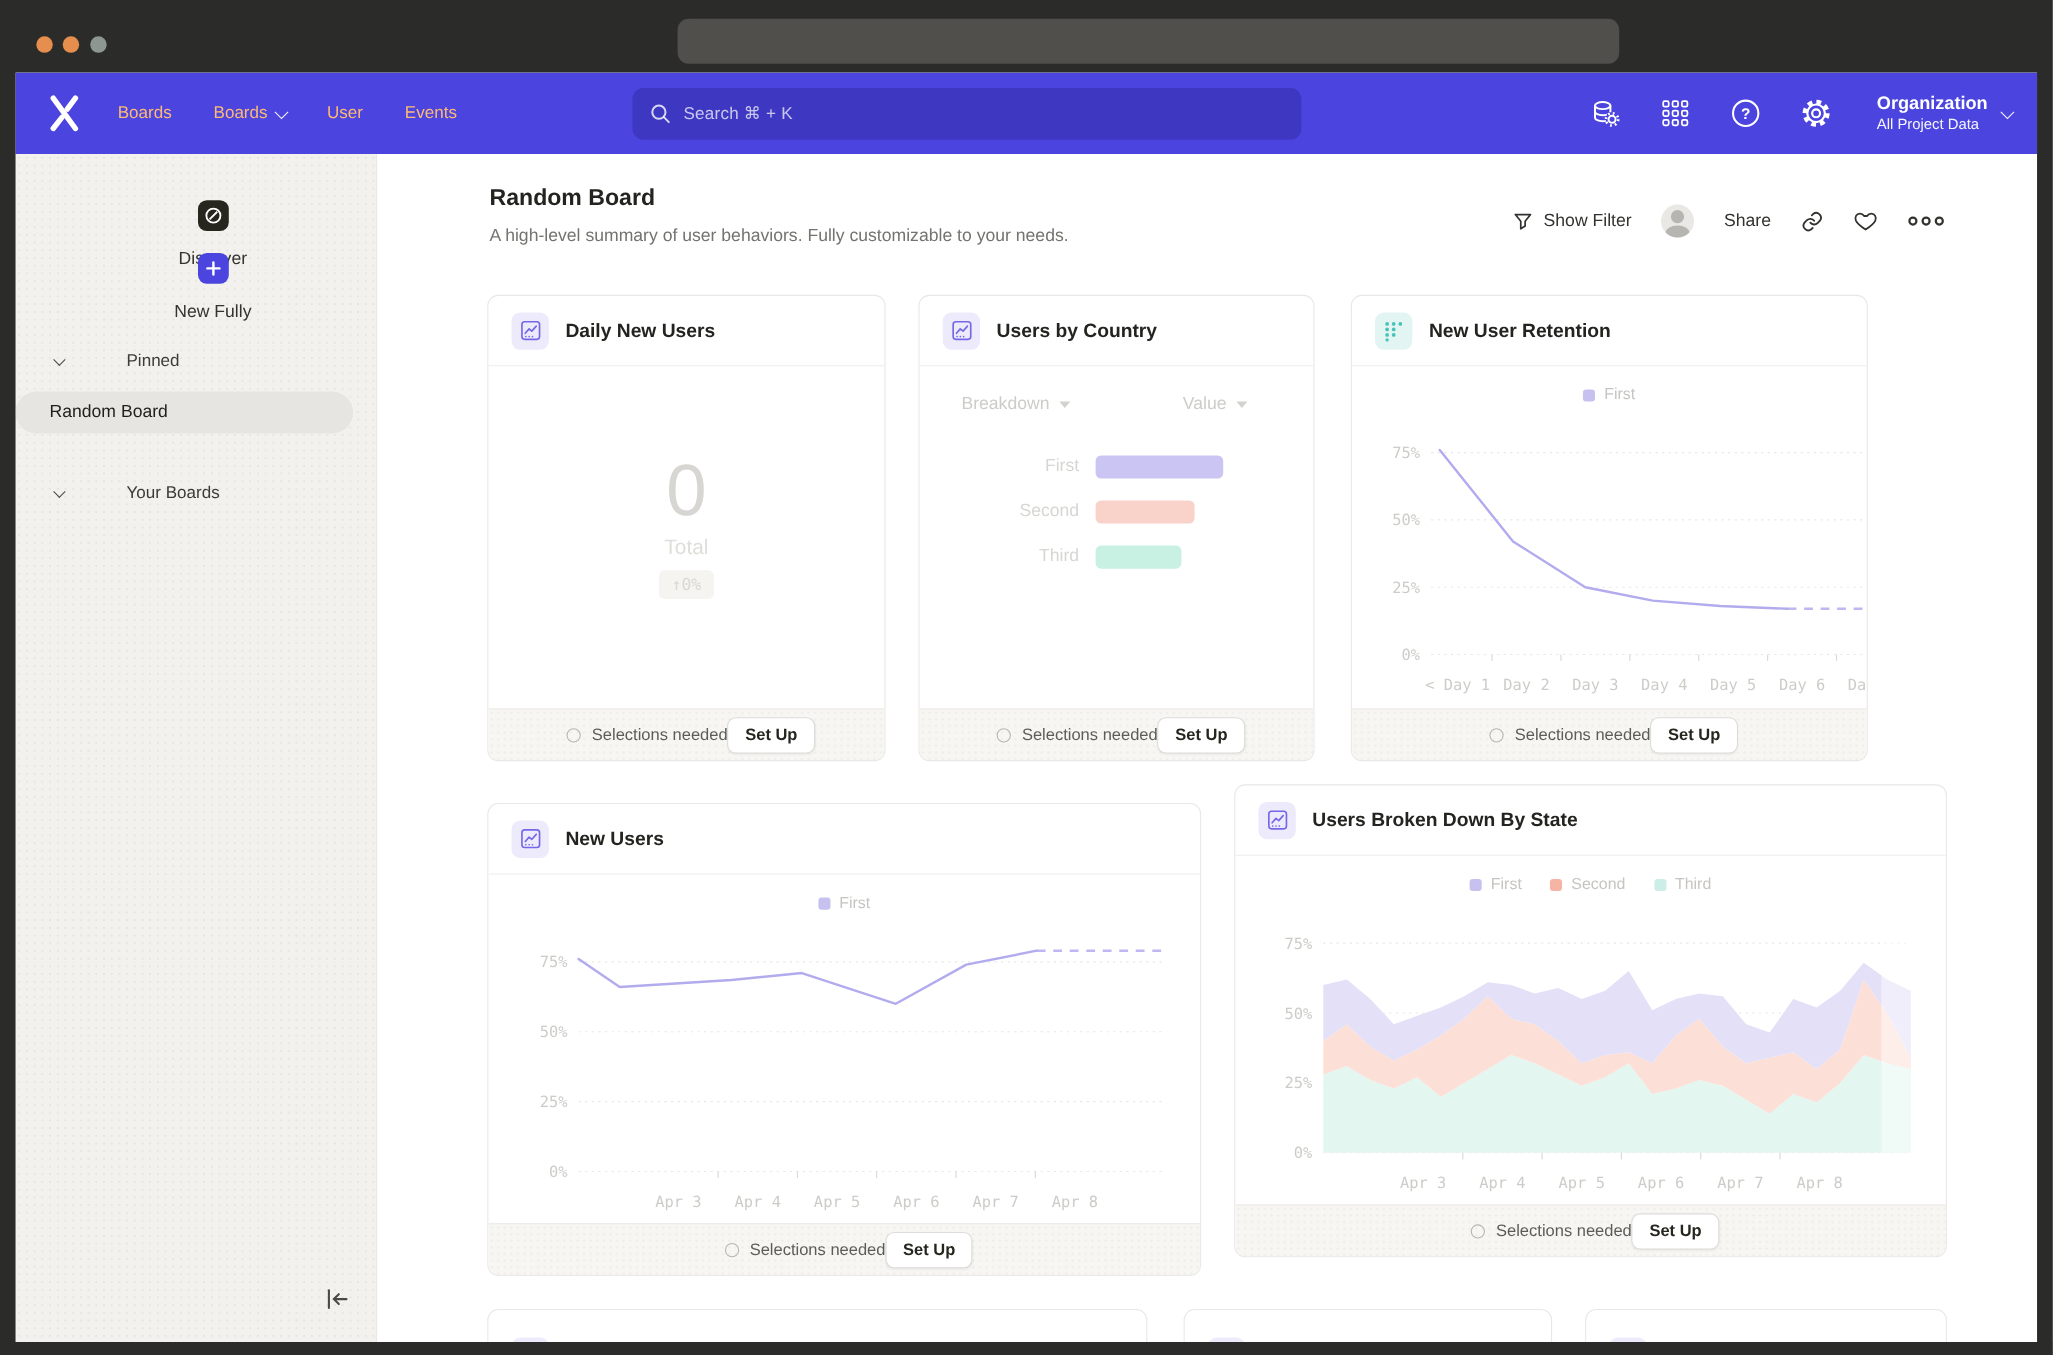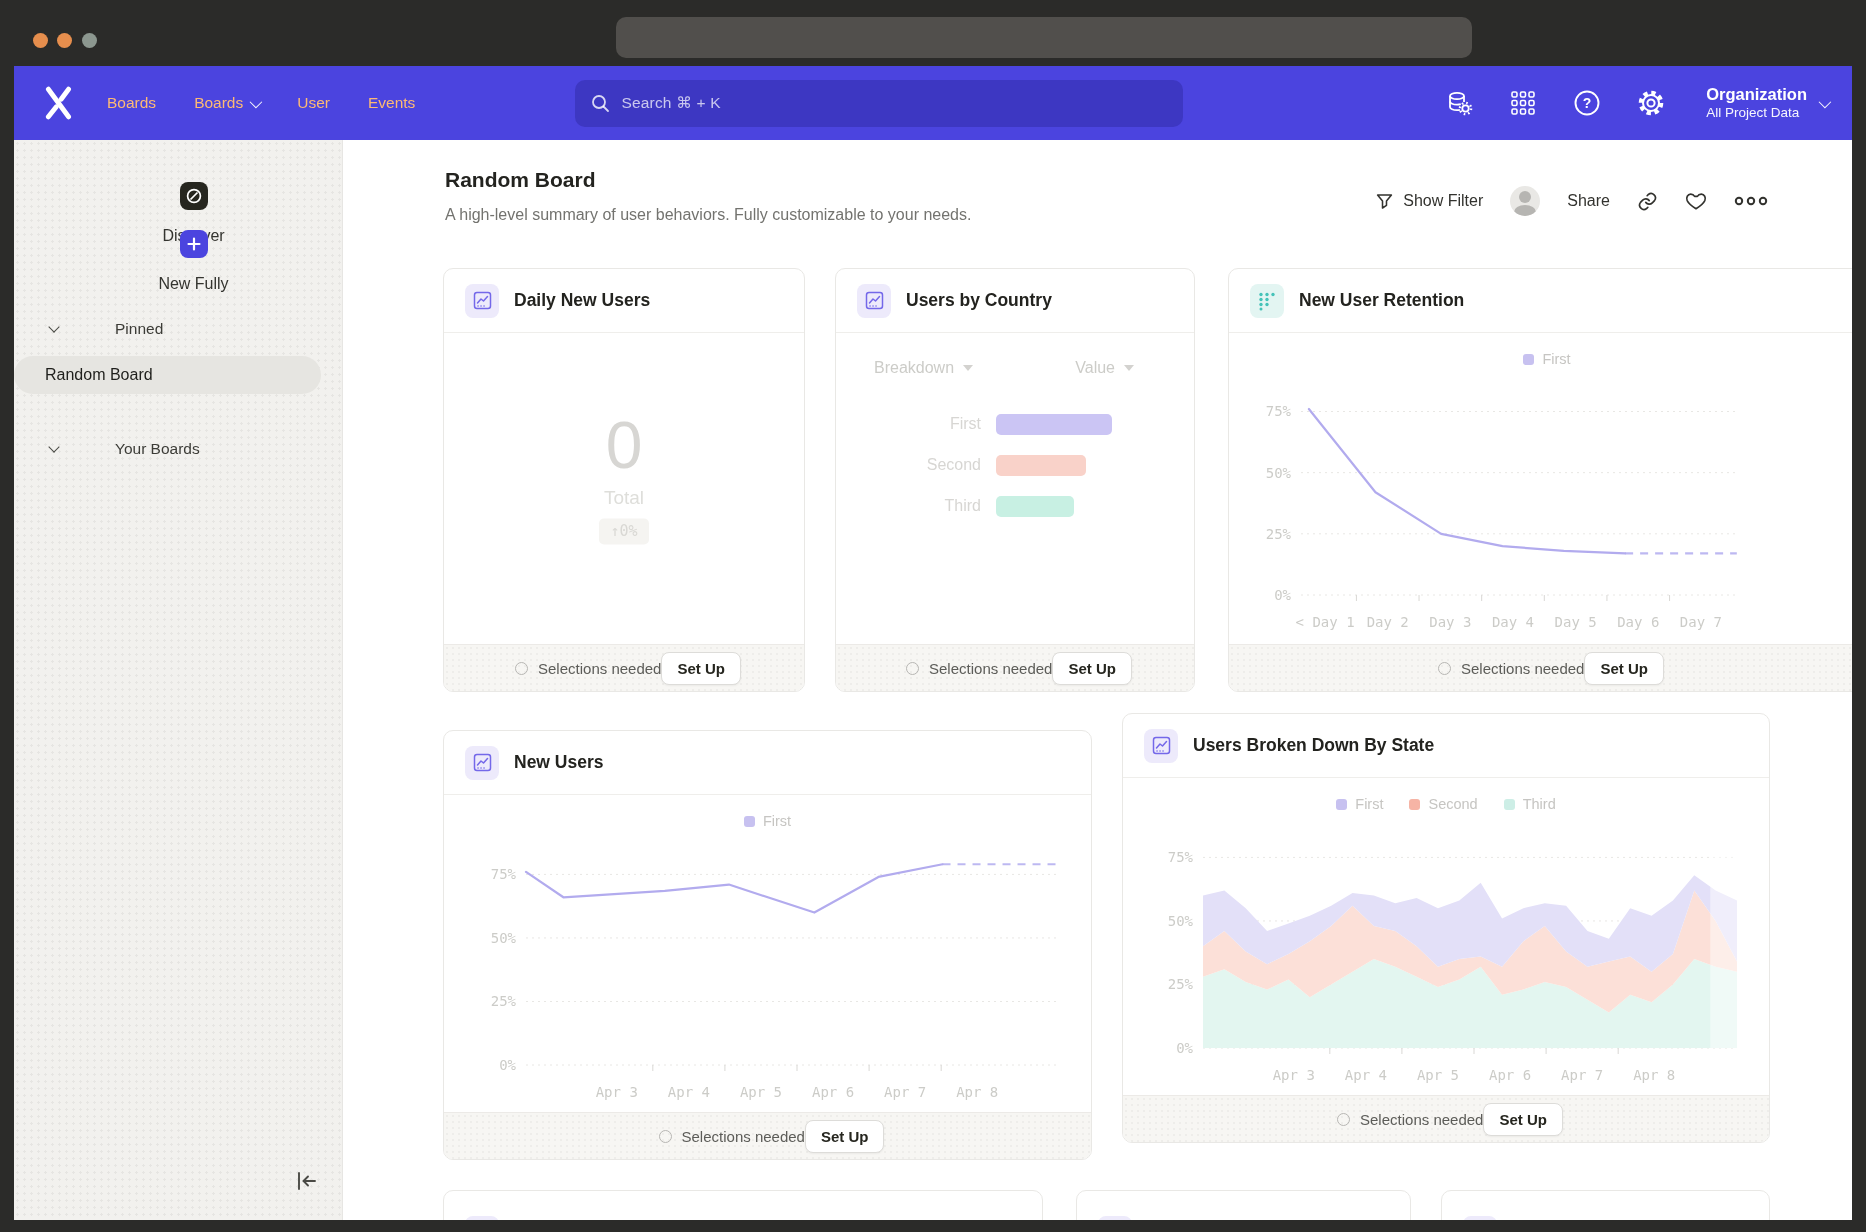--- a/index.html
+++ b/index.html
@@ -327,21 +327,21 @@
           </div>
           <div class="card-foot">
             <span class="foot-status">
                 <span class="foot-ring"></span>
                 <span>Selections needed</span>
               </span>
             <button class="setup-btn">Set Up</button>
           </div>
         </section>
 
-        <section class="card" style="left:885px; top:128px; width:638px; height:424px;">
+        <section class="card" style="left:885px; top:128px; width:470px; height:424px;">
           <div class="card-head">
             <span class="card-icon teal">
               <svg width="20" height="20" viewBox="0 0 20 20" fill="#46c3b9">
                 <circle cx="4" cy="3.5" r="1.7"></circle>
                   <circle cx="10" cy="3.5" r="1.7"></circle>
                   <circle cx="16" cy="3.5" r="1.7"></circle>
                 <circle cx="4" cy="8.5" r="1.7"></circle>
                   <circle cx="10" cy="8.5" r="1.7"></circle>
                 <circle cx="4" cy="13.5" r="1.7"></circle>
                   <circle cx="10" cy="13.5" r="1.7"></circle>

